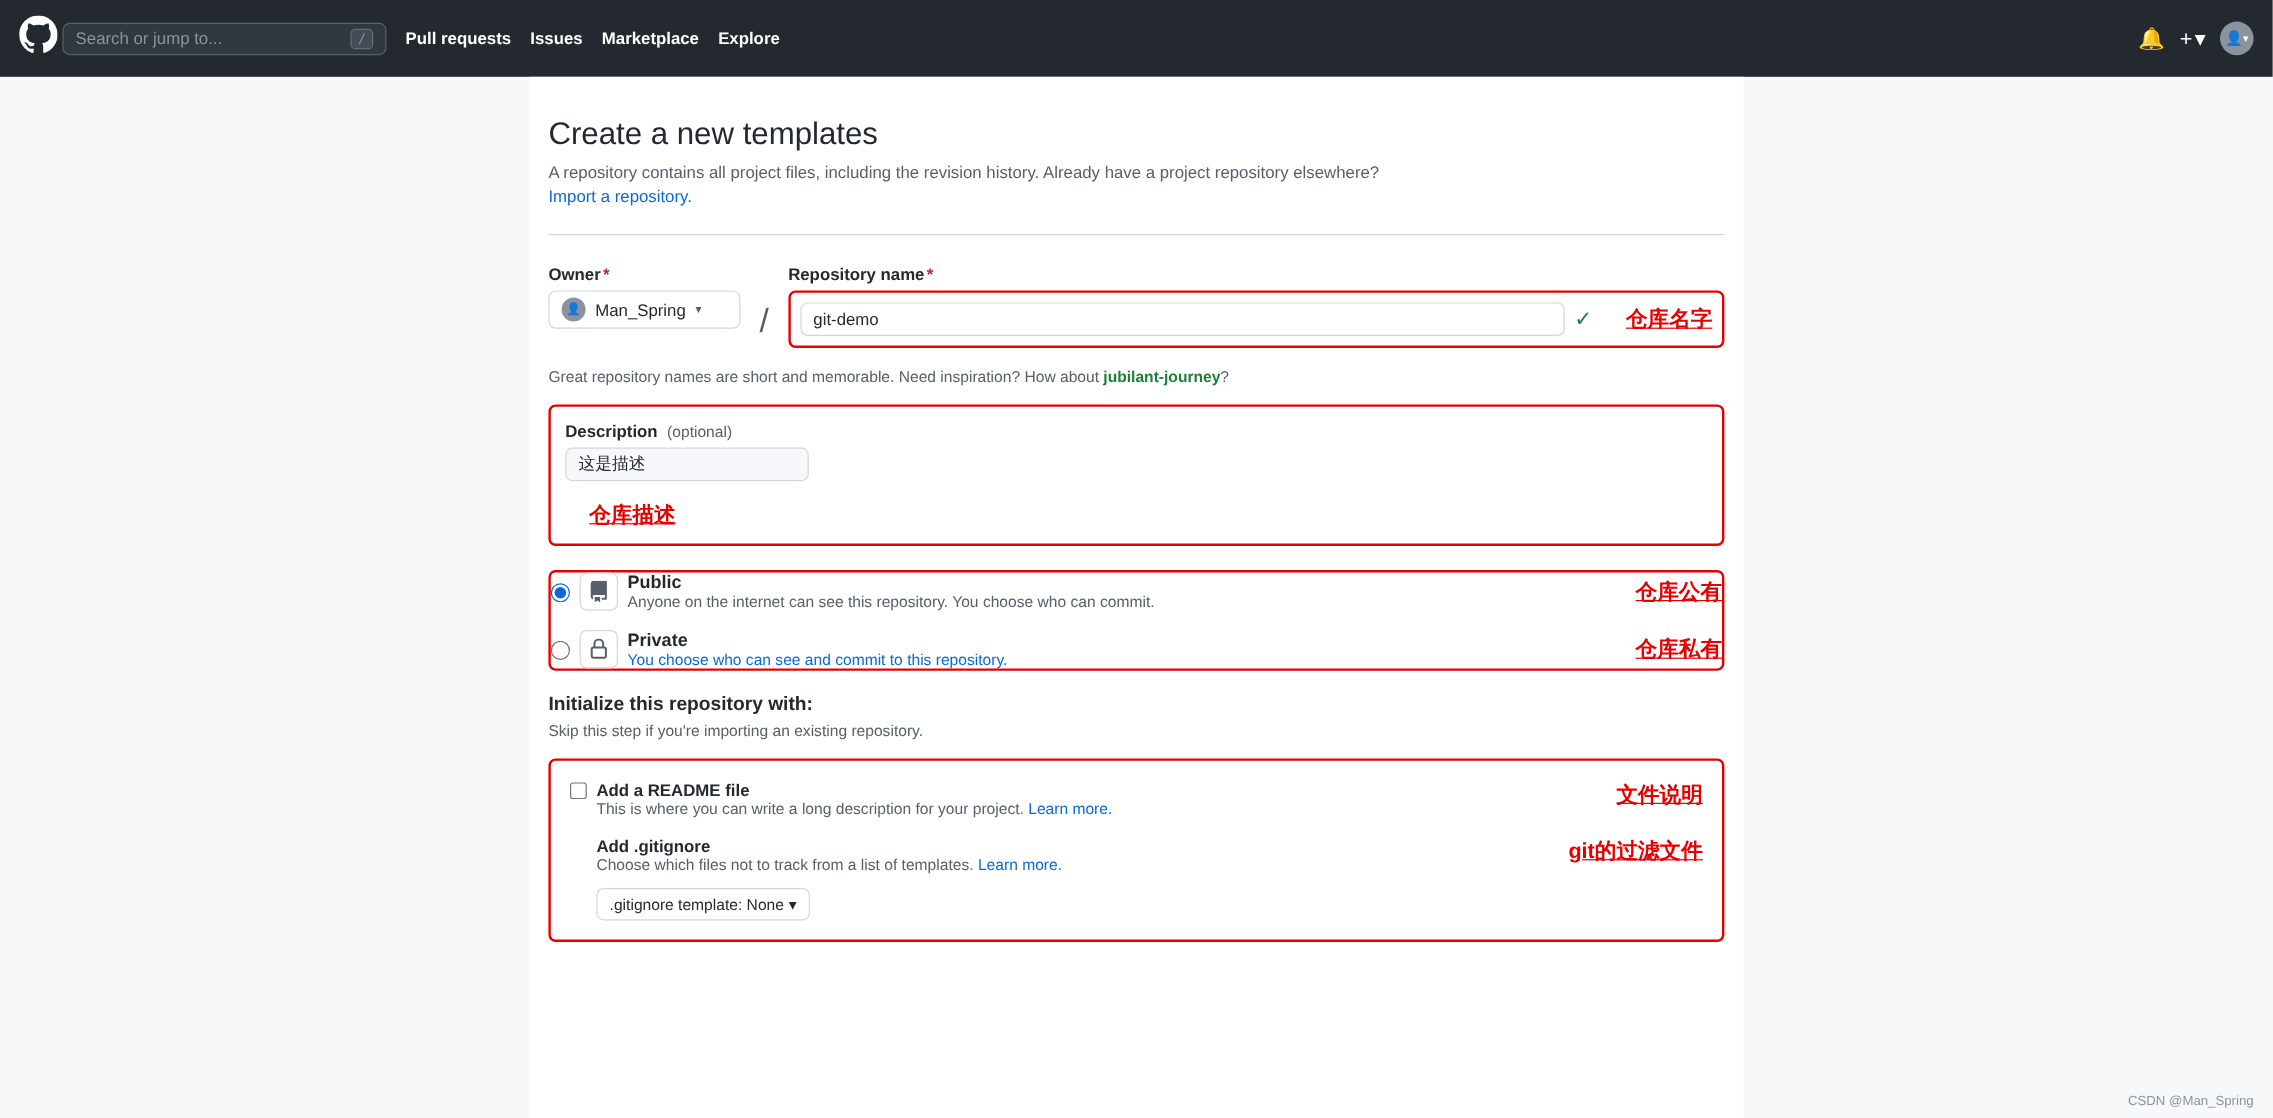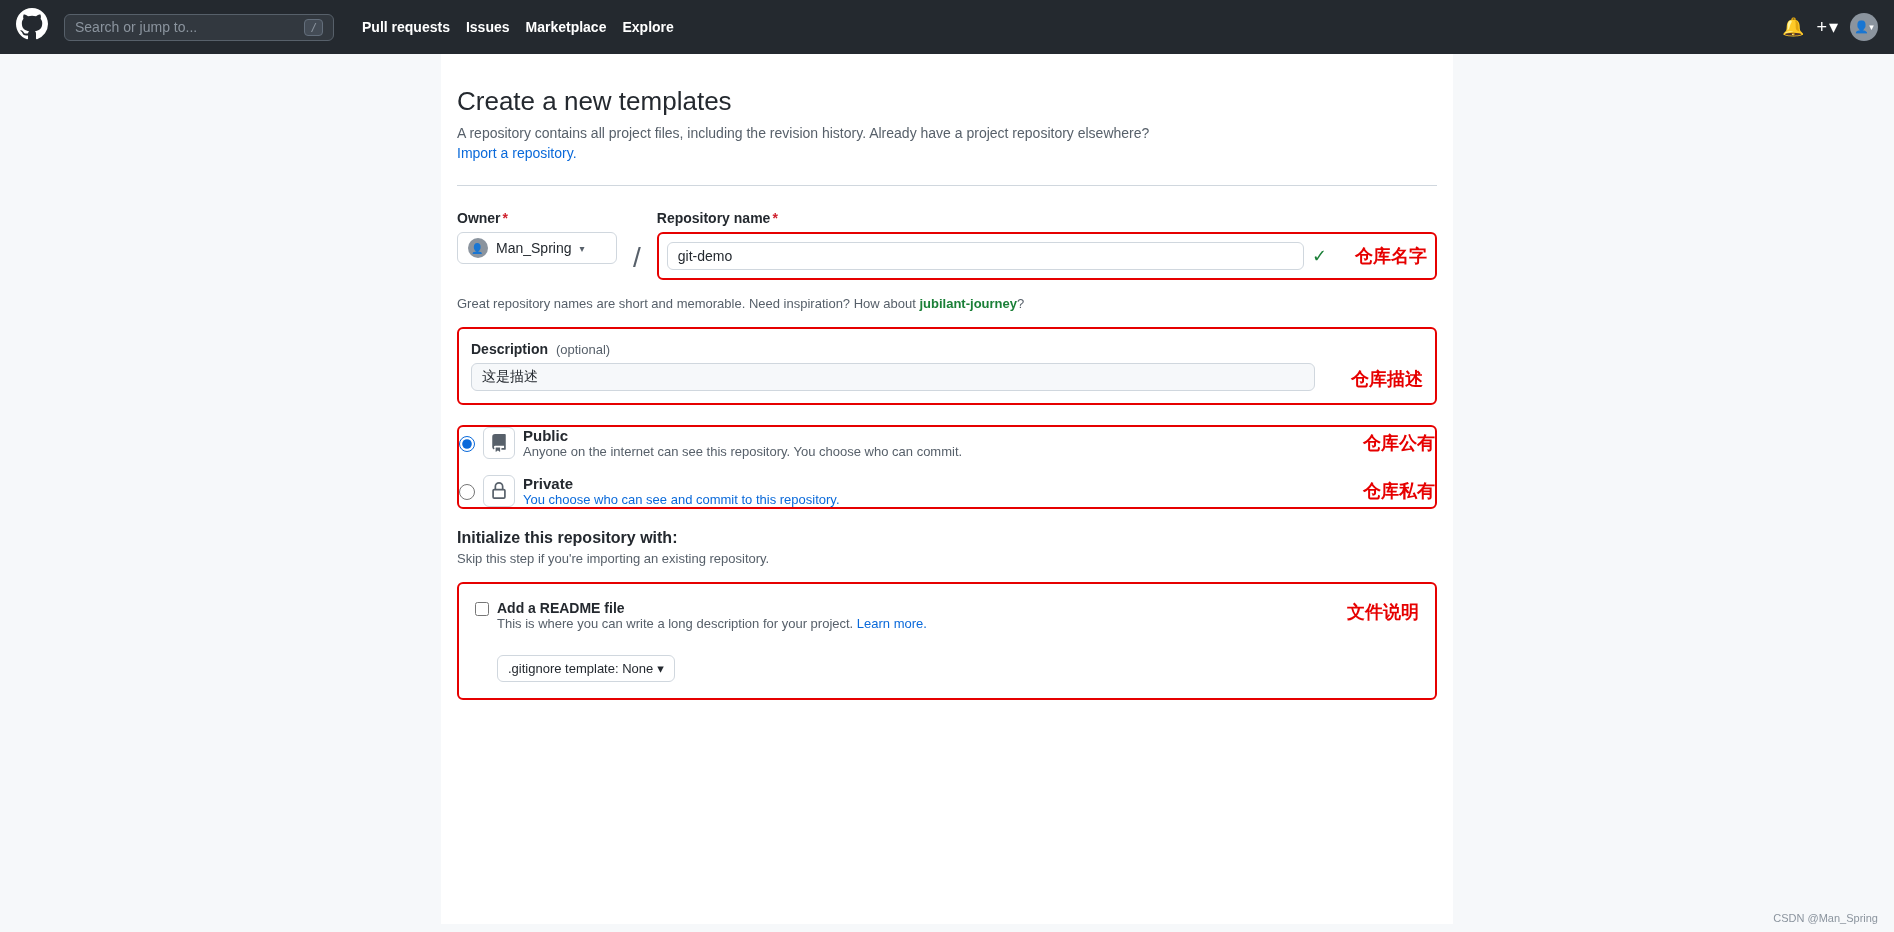--- a/index.html
+++ b/index.html
@@ -4,22 +4,22 @@
   <style>
     * { box-sizing: border-box; margin: 0; padding: 0; }
     body { font-family: -apple-system, BlinkMacSystemFont, "Segoe UI", Helvetica, Arial, sans-serif; font-size: 14px; background: #f6f8fa; color: #24292f; }
 
     
     .navbar {
       background: #24292f;
       display: flex;
       align-items: center;
       padding: 0 16px;
-      height: 54px;
-      gap: 16px;
+      height: 64px;
+      gap: 4px;
     }
     .navbar-logo {
       color: white;
       font-size: 24px;
       flex-shrink: 0;
     }
     .navbar-search {
       display: flex;
       align-items: center;
       background: #32383f;
@@ -201,20 +201,21 @@
     }
     .check-icon {
       color: #1a7f37;
       font-size: 18px;
     }
     .annotation-red {
       color: #e60000;
       font-size: 18px;
       font-weight: 600;
       margin-left: 20px;
+      text-decoration: underline;
     }
 
     .hint-text {
       font-size: 13px;
       color: #57606a;
       margin-bottom: 16px;
     }
     .hint-link {
       color: #1a7f37;
       font-weight: 600;
@@ -236,22 +237,23 @@
       border-radius: 6px;
       padding: 5px 10px;
       font-size: 14px;
       color: #24292f;
       width: 100%;
       outline: none;
       background: #f6f8fa;
     }
     .description-row {
       display: flex;
-      align-items: flex-end;
+      align-items: flex-start;
       gap: 16px;
+      flex-direction: column;
     }
     .description-input-wrap { flex: 1; }
 
     
     .visibility-box {
       border: 2px solid #e60000;
       border-radius: 6px;
       padding: 0;
       margin-bottom: 20px;
       display: flex;
@@ -549,20 +551,30 @@
           <div class="checkbox-desc">
             <span>This is where you can write a long description for your project. </span>
             <a href="#" class="checkbox-link">Learn more.</a>
           </div>
         </div>
         <span class="annotation-red checkbox-annotation">文件说明</span>
       </div>
     </div>
 
     <div class="gitignore-section">
+      <div class="gitignore-desc-row">
+        <div>
+          <div class="gitignore-title">Add .gitignore</div>
+          <div class="gitignore-desc">
+            <span>Choose which files not to track from a list of templates. </span>
+            <a href="#" class="checkbox-link">Learn more.</a>
+          </div>
+        </div>
+        <span class="annotation-red checkbox-annotation">git的过滤文件</span>
+      </div>
       <div style="margin-top:8px;">
         <button class="template-select">
           <span>.gitignore template: None</span>
           <span>▾</span>
         </button>
       </div>
     </div>
   </div>
 </div>
 

